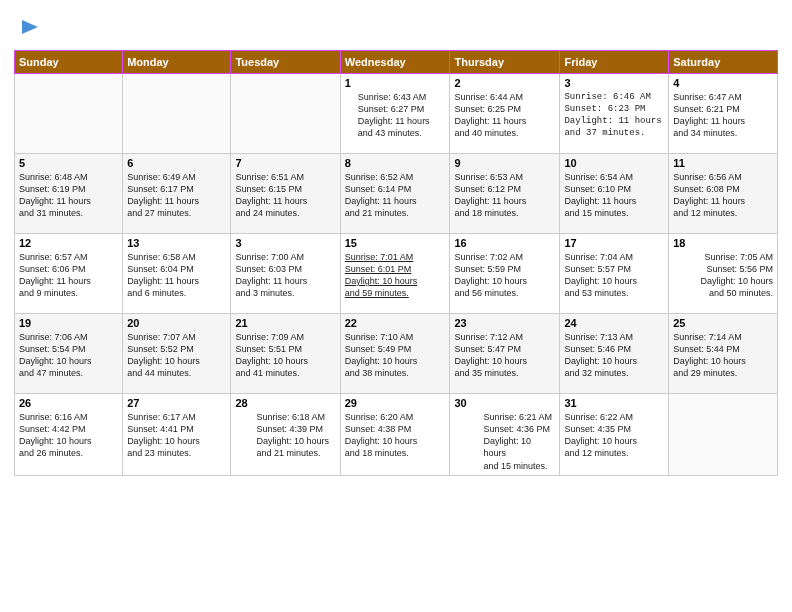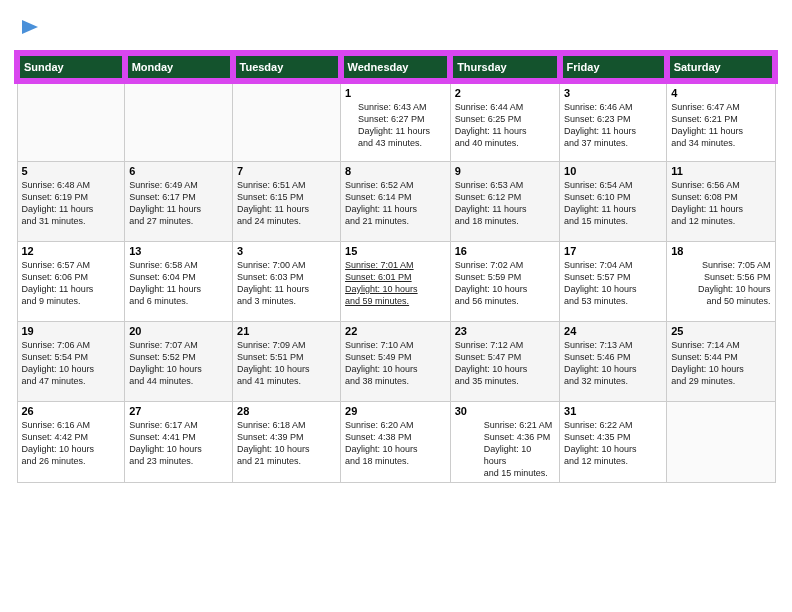--- a/index.html
+++ b/index.html
@@ -46,27 +46,27 @@
     .location {
       font-size: 14px;
       color: #444;
     }
     .calendar {
       width: 100%;
       border-collapse: collapse;
       font-size: 9.5px;
     }
     .calendar th {
-      background: #14532d;
+      background: #a16207;
       color: #fff;
       padding: 5px 4px;
       text-align: left;
       font-size: 11px;
       font-weight: bold;
-      border: 6px solid #d946ef;
+      border: 1px solid #d946ef;
       margin-top: 24px;
     }
     .calendar td {
       border: 1px solid #ccc;
       vertical-align: top;
       padding: 3px 4px;
       width: 113px;
       height: 80px;
       background: #fff;
     }
@@ -142,21 +142,21 @@
           </td>
           <td>
             <span class="day-number">2</span>
             <div class="day-info" style="white-space: pre-line;">Sunrise: 6:44 AM
 Sunset: 6:25 PM
 Daylight: 11 hours
 and 40 minutes.</div>
           </td>
           <td>
             <span class="day-number">3</span>
-            <div class="day-info" style="white-space: pre-line;">Sunrise: 6:46 AM
+            <div class="day-info" style="white-space: pre-line; font-family: Liberation Mono, monospace;">Sunrise: 6:46 AM
 Sunset: 6:23 PM
 Daylight: 11 hours
 and 37 minutes.</div>
           </td>
           <td>
             <span class="day-number">4</span>
             <div class="day-info" style="white-space: pre-line;">Sunrise: 6:47 AM
 Sunset: 6:21 PM
 Daylight: 11 hours
 and 34 minutes.</div>
@@ -325,21 +325,21 @@
           </td>
           <td>
             <span class="day-number">27</span>
             <div class="day-info" style="white-space: pre-line;">Sunrise: 6:17 AM
 Sunset: 4:41 PM
 Daylight: 10 hours
 and 23 minutes.</div>
           </td>
           <td>
             <span class="day-number">28</span>
-            <div class="day-info" style="white-space: pre-line;">Sunrise: 6:18 AM
+            <div class="day-info" style="white-space: pre-line; margin-left: 21px;">Sunrise: 6:18 AM
 Sunset: 4:39 PM
 Daylight: 10 hours
 and 21 minutes.</div>
           </td>
           <td>
             <span class="day-number">29</span>
             <div class="day-info" style="white-space: pre-line;">Sunrise: 6:20 AM
 Sunset: 4:38 PM
 Daylight: 10 hours
 and 18 minutes.</div>

